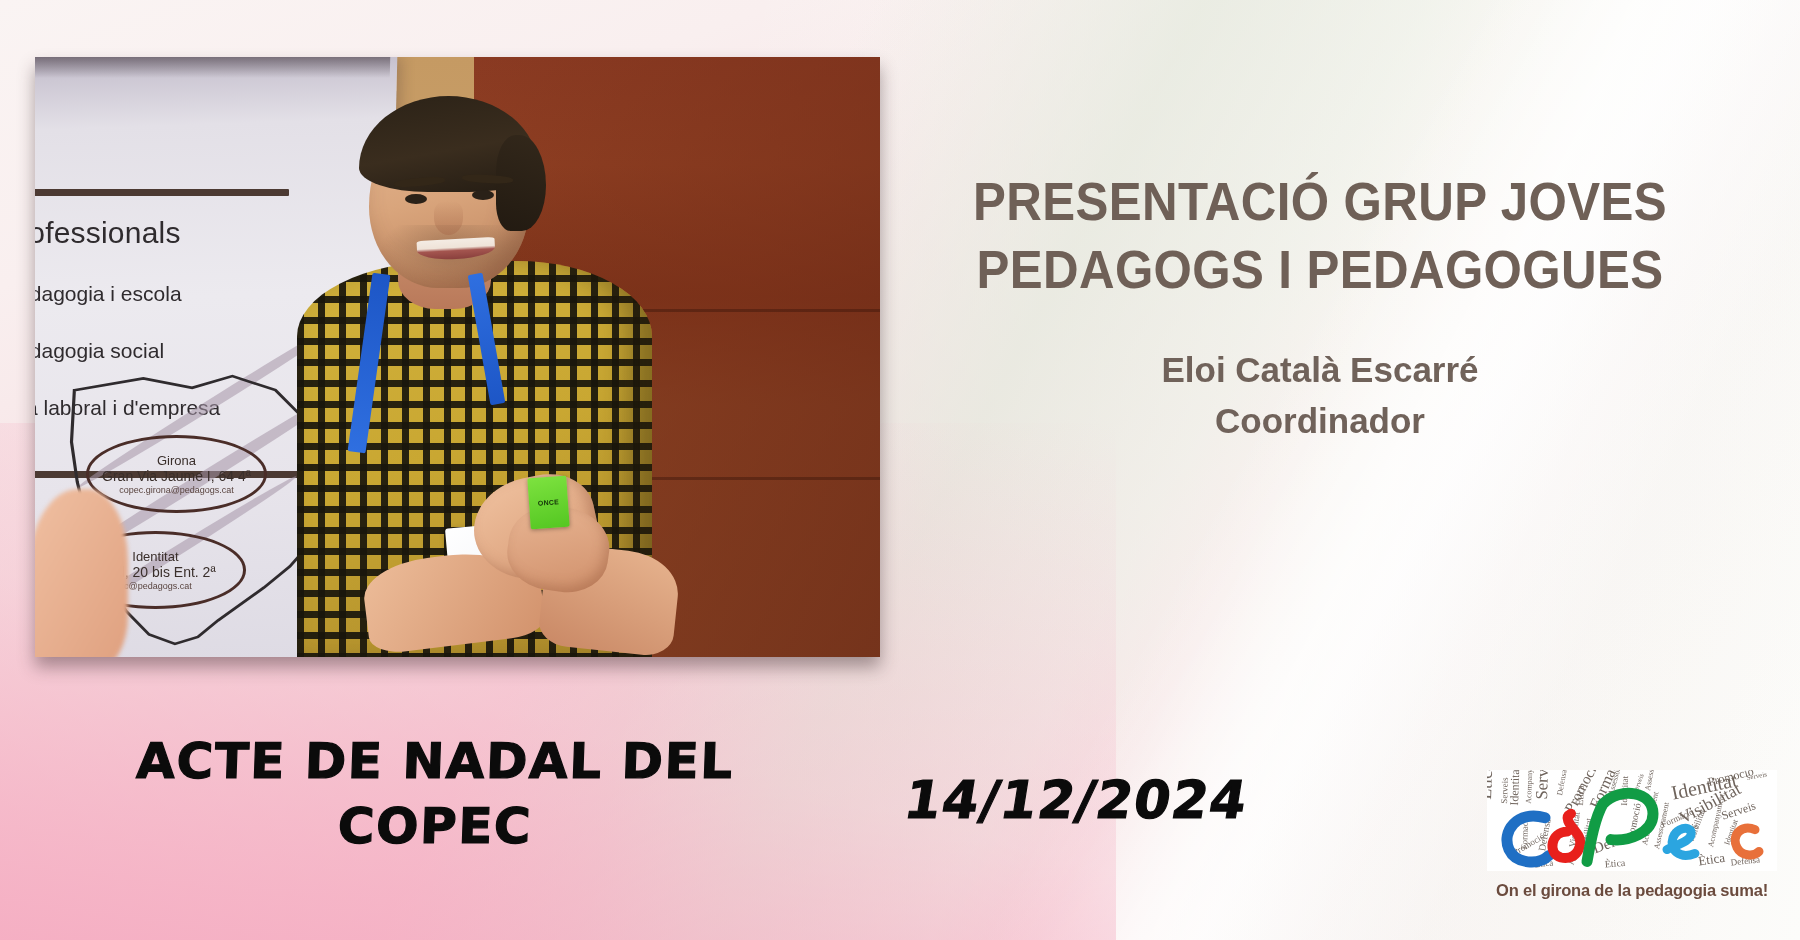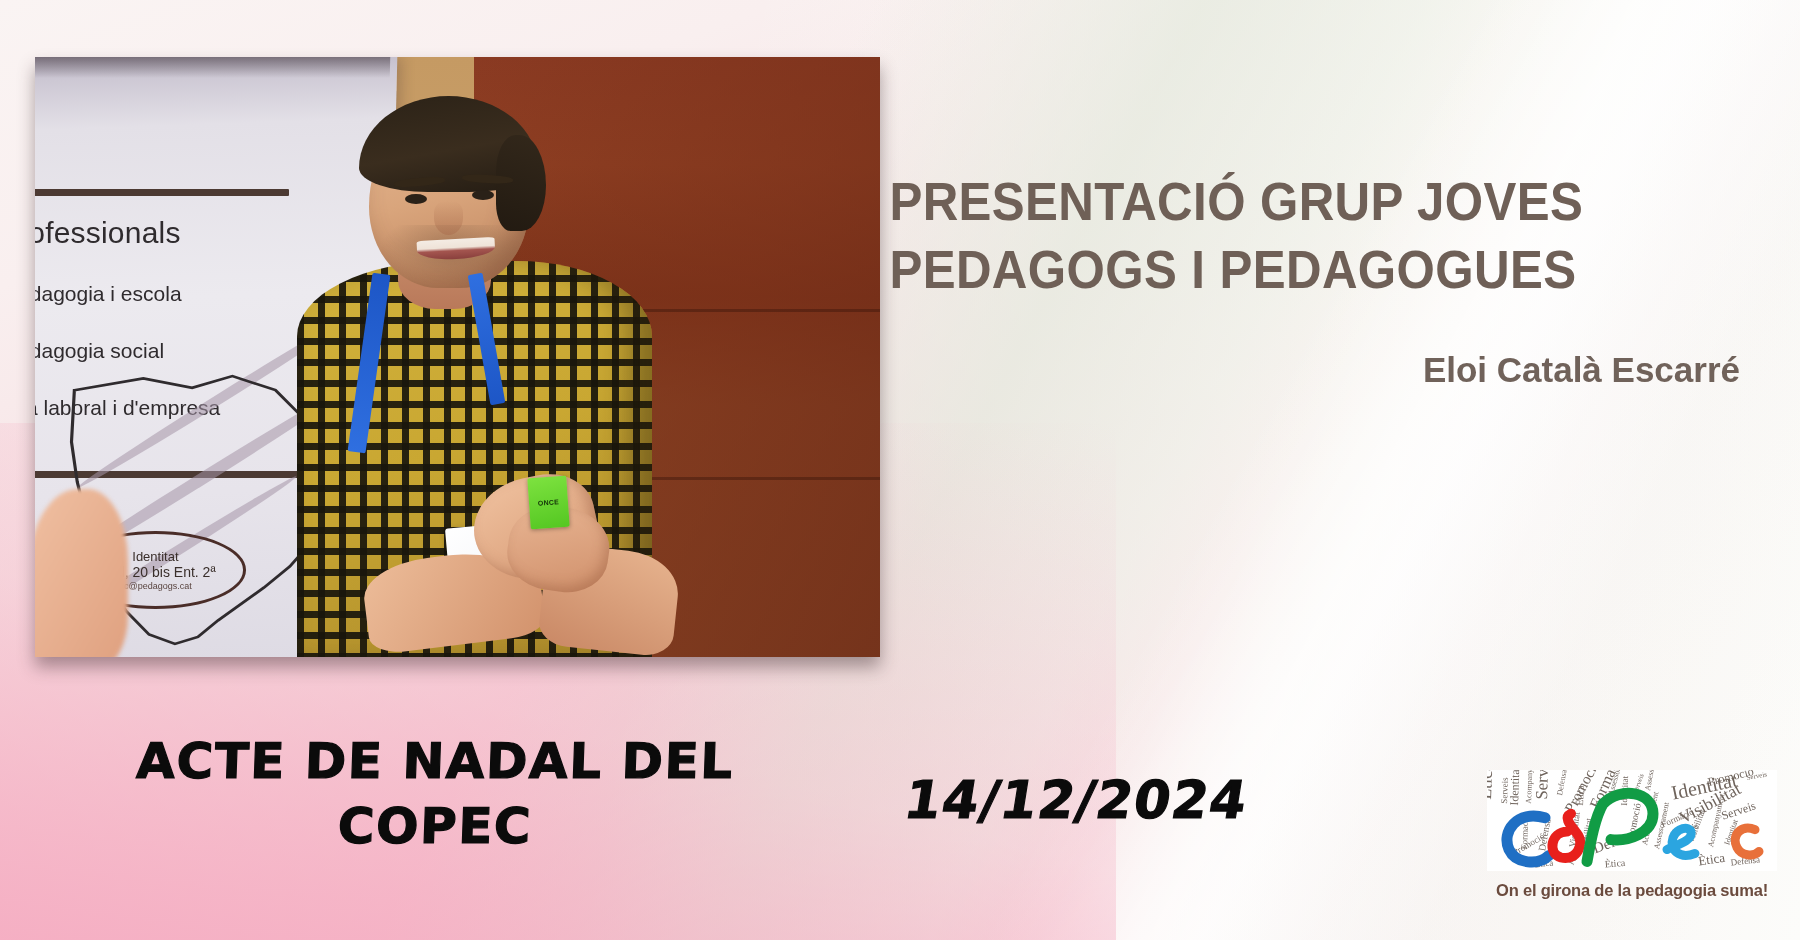--- a/index.html
+++ b/index.html
@@ -248,21 +248,22 @@
   
   .fg-blob {
     left:-1%; top:72%; width:12%; height:30%;
     background:linear-gradient(120deg,#f0c0a2,#dfa07f);
     border-radius:50% 40% 30% 10%;
     filter:blur(2px);
   }
 
   
   #title-block {
-    position:absolute; left:860px; top:168px; width:840px;
+    position:absolute; left:900px; top:168px; width:840px;
+    text-align:center;
   }
   #title-block .tline {
     font-family:"Liberation Sans", sans-serif;
     font-weight:bold;
     font-size:53px;
     line-height:1.28;
     letter-spacing:0.4px;
     color:#6f6057;
     transform:scaleX(0.93);
     transform-origin:center;
@@ -272,21 +273,20 @@
     position:absolute; left:900px; top:345px; width:840px;
     text-align:center;
   }
   #subtitle-block .sline {
     font-family:"Liberation Sans", sans-serif;
     font-weight:bold;
     font-size:35px;
     line-height:1.45;
     color:#70625a;
     white-space:nowrap;
-    text-align:right;
   }
 
   
   .grunge {
     font-family:"DejaVu Sans", sans-serif;
     font-weight:bold;
     color:#0b0b0b;
     text-transform:uppercase;
     letter-spacing:1.5px;
   }
@@ -363,20 +363,25 @@
 
     <div class="ph map">
       <svg viewBox="0 0 200 240" preserveAspectRatio="none">
         <path d="M10 18 L58 8 L92 16 L120 6 L150 18 L168 40 L176 66 L168 86
                  L178 104 L170 124 L176 146 L160 168 L142 186 L126 200
                  L110 214 L96 228 L80 234 L62 226 L46 206 L34 182 L26 156
                  L18 126 L12 96 L8 62 Z" fill="none" stroke="#2f2b2e" stroke-width="2.2"></path>
       </svg>
     </div>
 
+    <div class="ph ell ell-girona">
+      <div class="l1">Girona</div>
+      <div class="l2">Gran Via Jaume I, 64 4ª</div>
+      <div class="l3">copec.girona@pedagogs.cat</div>
+    </div>
     <div class="ph ell ell-bcn">
       <div class="l1">Identitat</div>
       <div class="l2">istral, 20 bis Ent. 2ª</div>
       <div class="l3">ec@pedagogs.cat</div>
     </div>
 
     <div class="ph torso"></div>
     <div class="ph neck"></div>
     <div class="ph head"></div>
     <div class="ph ear"></div>
@@ -406,20 +411,21 @@
     <div class="ph fg-blob"></div>
   </div>
 
   <div id="title-block">
     <div class="tline">PRESENTACIÓ GRUP JOVES</div>
     <div class="tline">PEDAGOGS I PEDAGOGUES</div>
   </div>
 
   <div id="subtitle-block">
     <div class="sline">Eloi Català Escarré</div>
+    <div class="sline">Coordinador</div>
   </div>
 
   <div id="event-title">
     <div class="grunge eline">ACTE DE NADAL DEL</div>
     <div class="grunge eline">COPEC</div>
   </div>
 
   <div id="event-date" class="grunge">14/12/2024</div>
 
   <div id="copec-logo">

